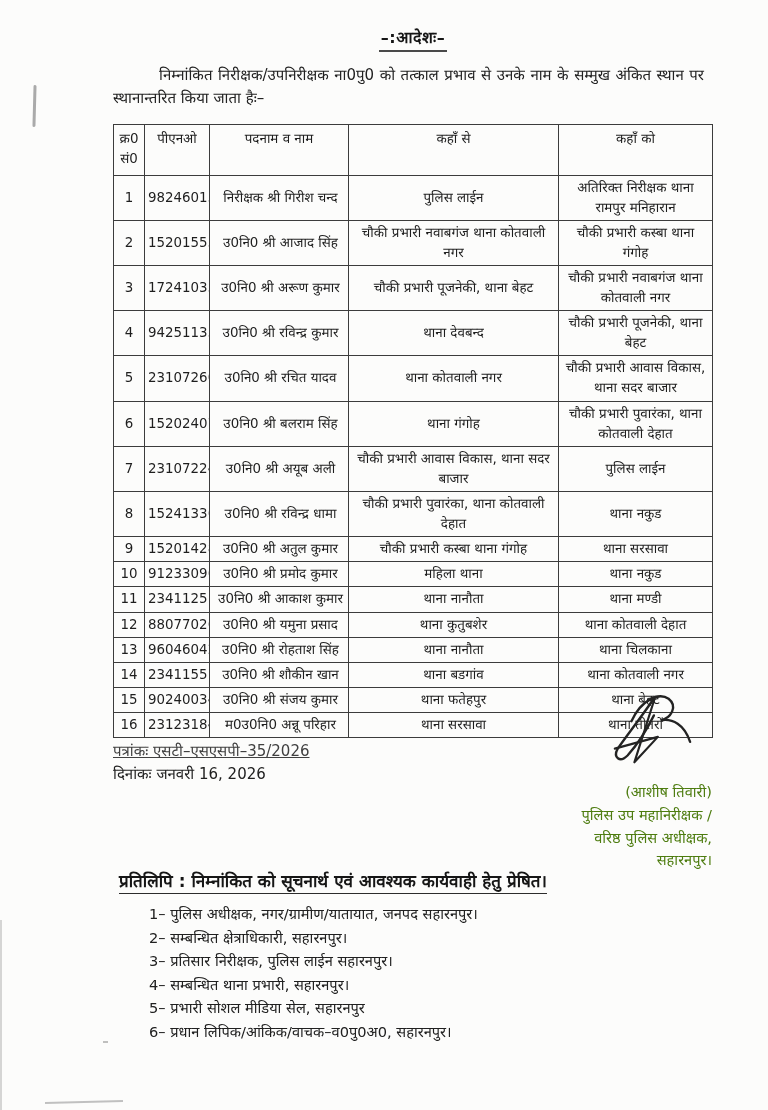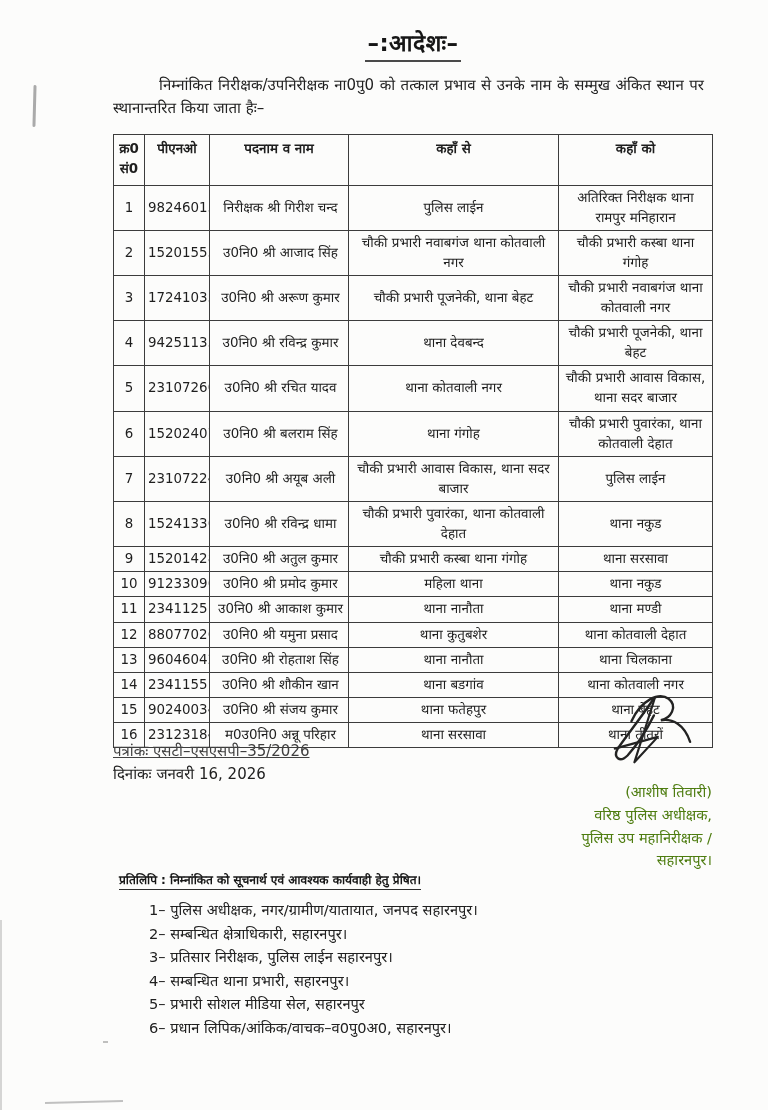--- a/index.html
+++ b/index.html
@@ -4,49 +4,49 @@
 <style>
   html,body{margin:0;padding:0;}
   body{background:#e8e8e8;font-family:"DejaVu Sans",sans-serif;}
   .page{
     position:relative;width:768px;height:1110px;margin:0 auto;
     background:#fcfcfb;color:#1c1c1c;overflow:hidden;
   }
   .doc{position:absolute;left:113px;top:26px;width:600px;}
   .title-wrap{text-align:center;}
   .page-title{
-    display:inline-block;font-size:23px;font-weight:bold;letter-spacing:.5px;
+    display:inline-block;font-size:16px;font-weight:bold;letter-spacing:.5px;
     border-bottom:2px solid #4a4a4a;padding:0 2px 2px 2px;color:#161616;
   }
   .intro{
     margin:12px 9px 0 0;font-size:15px;line-height:1.55;text-align:justify;
     text-indent:46px;color:#222;
   }
   table.transfer{
     border-collapse:collapse;margin-top:13px;width:599px;table-layout:fixed;
   }
   table.transfer th,table.transfer td{
     border:1.4px solid #3c3c3c;font-size:13.4px;line-height:1.5;
     padding:2px 3px;text-align:center;vertical-align:middle;color:#1e1e1e;
     overflow:hidden;
   }
-  table.transfer th{font-weight:bold;vertical-align:top;height:44px;padding-top:4px;}
+  table.transfer th{font-weight:normal;vertical-align:top;height:44px;padding-top:4px;}
   table.transfer td:nth-child(3){text-align:center;padding-left:6px;}
   table.transfer tbody tr{min-height:22px;}
   .compliance{position:absolute;left:165px;top:714px;font-size:15px;color:#202020;}
   .letter-no{position:absolute;left:113px;top:740px;font-size:15px;color:#404040;text-decoration:underline;}
   .date-line{position:absolute;left:113px;top:763px;font-size:15px;color:#202020;}
   .sign-svg{position:absolute;left:601px;top:688px;width:100px;height:88px;}
   .sign-block{
     position:absolute;left:540px;top:781px;width:172px;text-align:right;
     font-size:14.6px;line-height:1.56;color:#4d7c0f;
   }
   .copy-block{position:absolute;left:119px;top:869px;width:560px;}
   .copy-heading{
-    display:inline-block;font-size:12px;font-weight:bold;color:#161616;
+    display:inline-block;font-size:17px;font-weight:bold;color:#161616;
     border-bottom:1.8px solid #2c2c2c;padding-bottom:1px;
   }
   ul.copy-list{list-style:none;margin:8px 0 0 0;padding:0;}
   ul.copy-list li{font-size:14.6px;line-height:23.5px;color:#202020;margin-left:30px;}
   
   .artifact{position:absolute;pointer-events:none;}
   .art-dash{left:33px;top:85px;width:3px;height:42px;background:rgba(70,70,70,.45);border-radius:2px;transform:rotate(1.5deg);}
   .art-left{left:0;top:920px;width:2px;height:190px;background:rgba(140,140,140,.35);}
   .art-bottom{left:45px;top:1101px;width:78px;height:2px;background:rgba(120,120,120,.45);transform:rotate(-1.5deg);}
   .art-tick{left:103px;top:1041px;width:5px;height:2px;background:rgba(130,130,130,.5);}
@@ -201,22 +201,22 @@
   <div class="date-line">दिनांकः जनवरी  16, 2026</div>
 
   <svg class="sign-svg" viewBox="0 0 100 90" fill="none">
     <path d="M52 12 C40 30 24 50 16 62 C11 71 18 77 26 69 C36 58 46 42 53 28" stroke="#232323" stroke-width="2.4" stroke-linecap="round"></path>
     <path d="M13 62 L57 50 L33 76 L54 10" stroke="#232323" stroke-width="2.2" stroke-linecap="round" stroke-linejoin="round"></path>
     <path d="M30 34 C40 12 58 4 68 11 C78 19 70 31 60 33 C72 31 84 37 90 55" stroke="#232323" stroke-width="2.4" stroke-linecap="round"></path>
   </svg>
 
   <div class="sign-block">
     <div>(आशीष तिवारी)</div>
+    <div>पुलिस उप महानिरीक्षक /</div>
     <div>वरिष्ठ पुलिस अधीक्षक,</div>
-    <div>पुलिस उप महानिरीक्षक /</div>
     <div>सहारनपुर।</div>
   </div>
 
   <div class="copy-block">
     <span class="copy-heading">प्रतिलिपि : निम्नांकित को सूचनार्थ एवं आवश्यक कार्यवाही हेतु प्रेषित।</span>
     <ul class="copy-list">
       <li>1– पुलिस अधीक्षक, नगर/ग्रामीण/यातायात, जनपद सहारनपुर।</li>
         <li>2– सम्बन्धित क्षेत्राधिकारी, सहारनपुर।</li>
         <li>3– प्रतिसार निरीक्षक, पुलिस लाईन सहारनपुर।</li>
         <li>4– सम्बन्धित थाना प्रभारी, सहारनपुर।</li>

